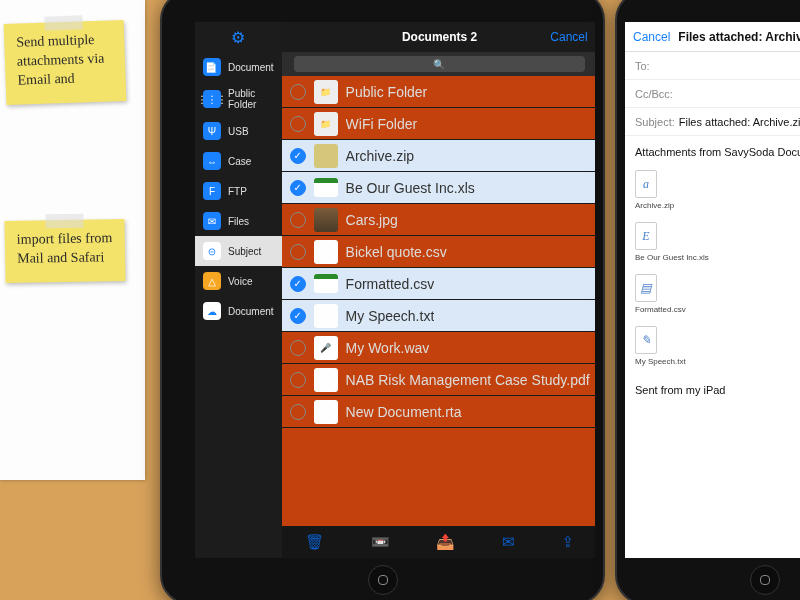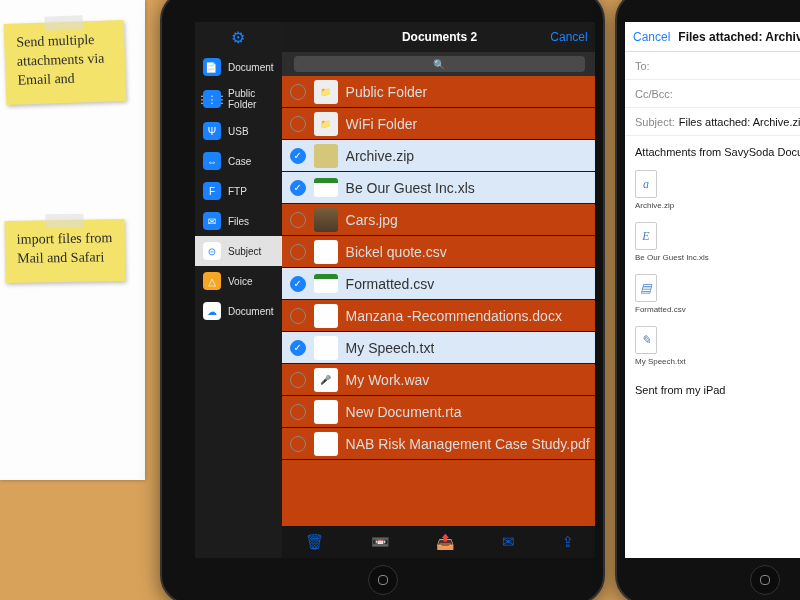--- a/index.html
+++ b/index.html
@@ -157,44 +157,39 @@
             <div class="row">
               <div class="radio"></div>
               <div class="thumb doc"></div>
               <div class="fname">Bickel quote.csv</div>
             </div>
             <div class="row selected">
               <div class="radio checked"></div>
               <div class="thumb csv"></div>
               <div class="fname">Formatted.csv</div>
             </div>
-            <div class="row">
-              <div class="radio"></div>
-              <div class="thumb doc"></div>
-              <div class="fname">Manzana -Recommendations.docx</div>
-            </div>
             <div class="row selected">
               <div class="radio checked"></div>
               <div class="thumb doc"></div>
               <div class="fname">My Speech.txt</div>
             </div>
             <div class="row">
               <div class="radio"></div>
               <div class="thumb audio">🎤</div>
               <div class="fname">My Work.wav</div>
             </div>
             <div class="row">
               <div class="radio"></div>
               <div class="thumb doc"></div>
+              <div class="fname">NAB Risk Management Case Study.pdf</div>
+            </div>
+            <div class="row">
+              <div class="radio"></div>
+              <div class="thumb doc"></div>
               <div class="fname">New Document.rta</div>
-            </div>
-            <div class="row">
-              <div class="radio"></div>
-              <div class="thumb doc"></div>
-              <div class="fname">NAB Risk Management Case Study.pdf</div>
             </div>
           </div>
         <div class="toolbar" id="toolbar">
             <span class="tb-ic">🗑</span>
             <span class="tb-ic">📼</span>
             <span class="tb-ic">📤</span>
             <span class="tb-ic">✉</span>
             <span class="tb-ic">⇪</span>
           </div>
       </div>

